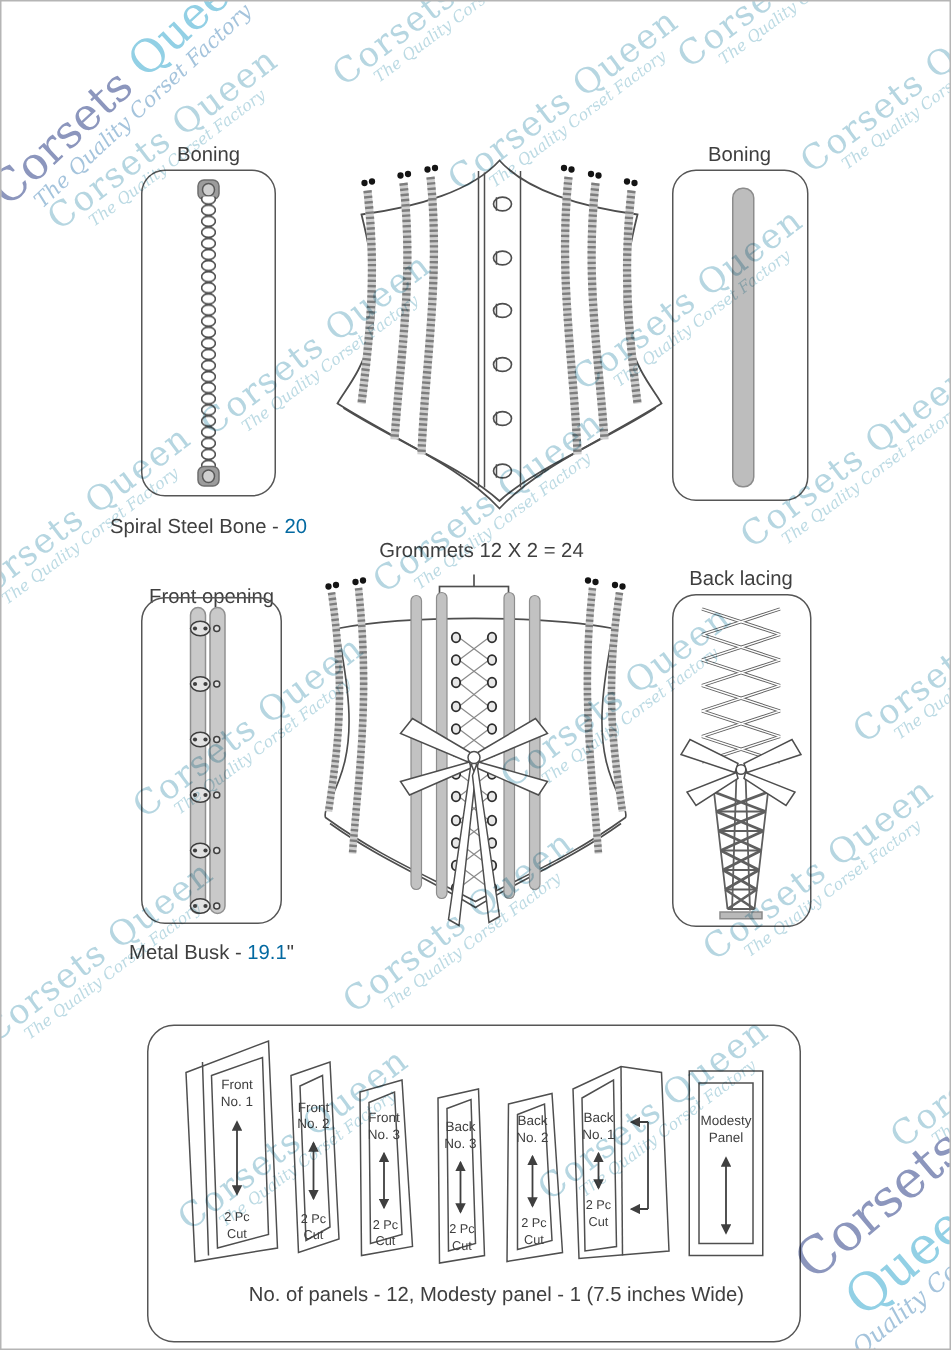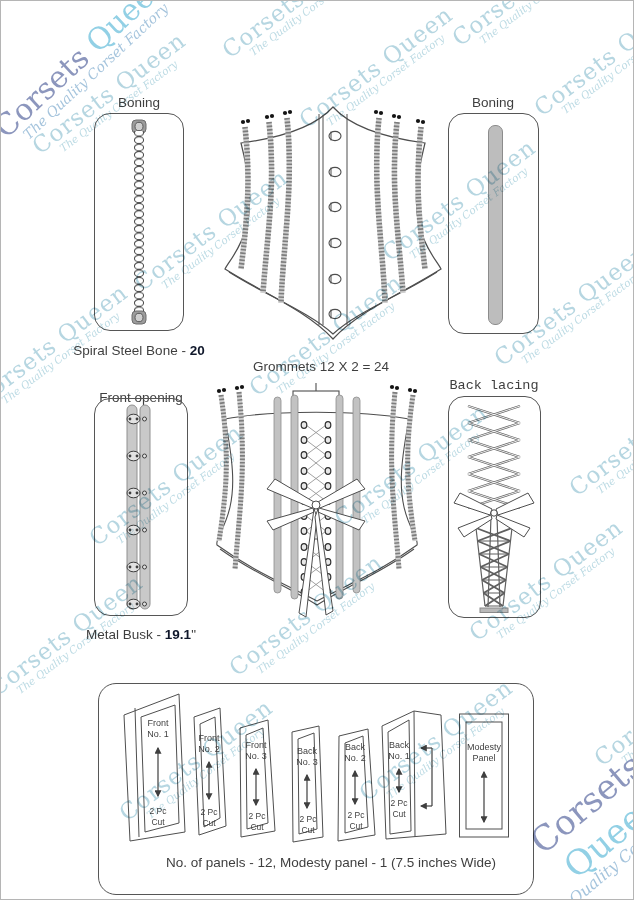--- a/index.html
+++ b/index.html
@@ -4,21 +4,21 @@
 <style>
   html,body{margin:0;padding:0;background:#e9e9e9;}
   .page{position:relative;width:634px;height:900px;background:#fff;margin:0 auto;
         overflow:hidden;border:1px solid #b5b5b5;box-sizing:border-box;
         font-family:"Liberation Sans",sans-serif;color:#3f3f3f;}
   .title{position:absolute;top:33px;left:0;width:634px;text-align:center;
          font-size:16.5px;letter-spacing:.2px;color:#3f3f3f;}
   .hdg{position:absolute;font-size:13.5px;text-align:center;color:#3f3f3f;}
   .cap{position:absolute;font-size:13.5px;text-align:center;color:#3f3f3f;}
   .cap span{white-space:pre;}
-  .red{color:#0f172a;font-weight:bold;}
+  .red{color:#0369a1;font-weight:normal;}
   .figbox{position:absolute;border:1.2px solid #565656;border-radius:16px;box-sizing:border-box;}
   .flatbone{position:absolute;left:39px;top:11px;width:13px;height:198px;border-radius:7px;
             background:#bdbdbd;border:1px solid #8c8c8c;}
   svg{display:block;}
   .absdraw{position:absolute;}
   
   .wm-layer{position:absolute;inset:0;pointer-events:none;mix-blend-mode:multiply;opacity:.55;z-index:5;}
   .wm{position:absolute;transform:rotate(-37deg);text-align:center;}
   .wm .l1{display:block;font-family:"DejaVu Serif",serif;font-size:23px;letter-spacing:1px;
           color:#79b4c8;white-space:nowrap;}
@@ -258,21 +258,21 @@
       <path d="M103,121 L64,98 L56,108 L101,127 Z"></path>
       <path d="M107,121 L146,98 L154,108 L109,127 Z"></path>
       <path d="M102,127 L56,140 L62,149 L103,131 Z"></path>
       <path d="M108,127 L154,140 L148,149 L107,131 Z"></path>
       <path d="M103,128 L88,232 L95,236 L106,136 Z"></path>
       <path d="M107,128 L122,230 L115,234 L104,136 Z"></path>
       <circle cx="105" cy="124" r="4"></circle>
     </g>
   </svg>
 
-  <div class="hdg" style="left:418px;top:377px;width:150px;font-family:Liberation Mono, monospace;">Back lacing</div>
+  <div class="hdg" style="left:418px;top:377px;width:150px;">Back lacing</div>
 
   <div class="figbox" style="left:447px;top:395px;width:93px;height:222px;">
     <svg class="absdraw" style="left:1px;top:3px;" width="88" height="216" viewBox="0 0 88 216">
       <g stroke="#5f5f5f" stroke-width="2.2" fill="none">
         <path d="M18,6 L70,23 M70,6 L18,23 M18,23 L70,40 M70,23 L18,40 M18,40 L70,57 M70,40 L18,57
                  M18,57 L70,74 M70,57 L18,74 M18,74 L70,91 M70,74 L18,91 M18,91 L70,108 M70,91 L18,108"></path>
       </g>
       <g stroke="#fff" stroke-width=".9" fill="none">
         <path d="M18,6 L70,23 M70,6 L18,23 M18,23 L70,40 M70,23 L18,40 M18,40 L70,57 M70,40 L18,57
                  M18,57 L70,74 M70,57 L18,74 M18,74 L70,91 M70,74 L18,91 M18,91 L70,108 M70,91 L18,108"></path>

